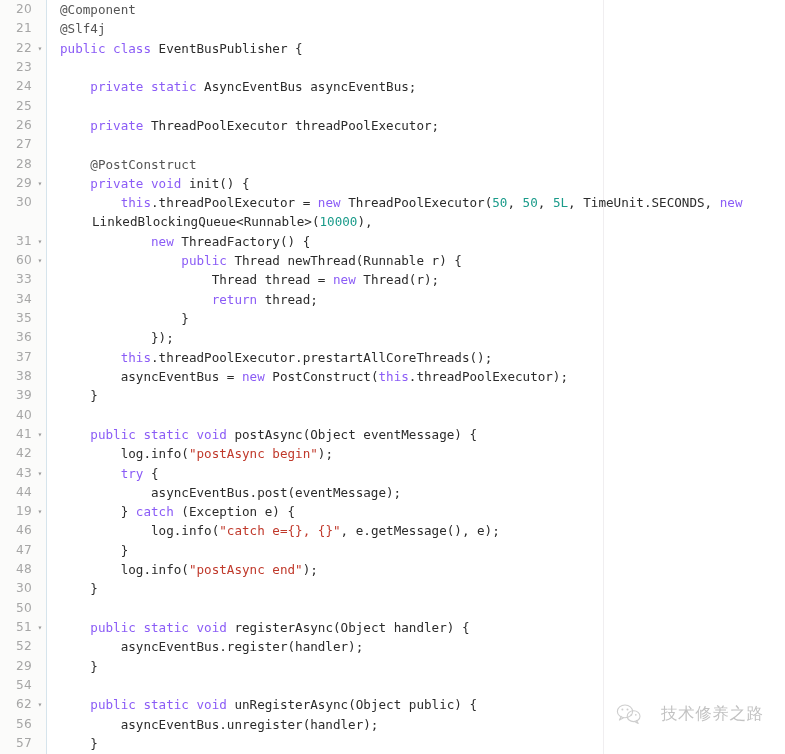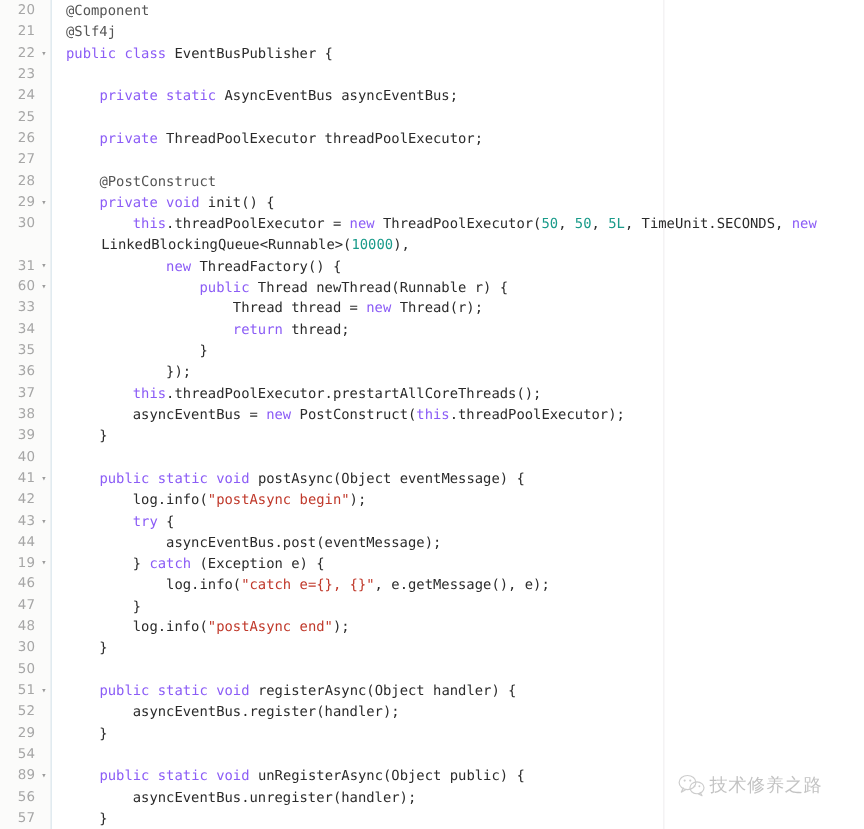--- a/index.html
+++ b/index.html
@@ -106,21 +106,21 @@
   .anno { color: #555555; }   
   .pl   { color: #2b2b2b; }   
 
   
   .watermark {
     position: absolute;
     left: 616px;
     top: 703px;
     display: flex;
     align-items: center;
-    gap: 3px;
+    gap: 19px;
     opacity: 0.42;
     user-select: none;
     text-align: center;
   }
   .watermark .wm-text {
     font-family: "DejaVu Sans", "Liberation Sans", sans-serif;
     font-size: 16.5px;
     color: #6f6f6f;
     letter-spacing: 0.6px;
     white-space: nowrap;
@@ -166,21 +166,21 @@
       <div class="line"><span class="lnum">19</span><span class="fold">▾</span><span class="src"><span class="pl">        } </span><span class="kw">catch</span><span class="pl"> (Exception e) {</span></span></div>
       <div class="line"><span class="lnum">46</span><span class="src"><span class="pl">            log.info(</span><span class="str">"catch e={}, {}"</span><span class="pl">, e.getMessage(), e);</span></span></div>
       <div class="line"><span class="lnum">47</span><span class="src"><span class="pl">        }</span></span></div>
       <div class="line"><span class="lnum">48</span><span class="src"><span class="pl">        log.info(</span><span class="str">"postAsync end"</span><span class="pl">);</span></span></div>
       <div class="line"><span class="lnum">30</span><span class="src"><span class="pl">    }</span></span></div>
       <div class="line"><span class="lnum">50</span><span class="src"></span></div>
       <div class="line"><span class="lnum">51</span><span class="fold">▾</span><span class="src"><span class="pl">    </span><span class="kw">public</span><span class="pl"> </span><span class="kw">static</span><span class="pl"> </span><span class="kw">void</span><span class="pl"> registerAsync(Object handler) {</span></span></div>
       <div class="line"><span class="lnum">52</span><span class="src"><span class="pl">        asyncEventBus.register(handler);</span></span></div>
       <div class="line"><span class="lnum">29</span><span class="src"><span class="pl">    }</span></span></div>
       <div class="line"><span class="lnum">54</span><span class="src"></span></div>
-      <div class="line"><span class="lnum">89</span><span class="fold">▾</span><span class="src"><span class="pl">    </span><span class="kw">public</span><span class="pl"> </span><span class="kw">static</span><span class="pl"> </span><span class="kw">void</span><span class="pl"> unRegisterAsync(Object public) {</span></span></div>
+      <div class="line"><span class="lnum">62</span><span class="fold">▾</span><span class="src"><span class="pl">    </span><span class="kw">public</span><span class="pl"> </span><span class="kw">static</span><span class="pl"> </span><span class="kw">void</span><span class="pl"> unRegisterAsync(Object public) {</span></span></div>
       <div class="line"><span class="lnum">56</span><span class="src"><span class="pl">        asyncEventBus.unregister(handler);</span></span></div>
       <div class="line"><span class="lnum">57</span><span class="src"><span class="pl">    }</span></span></div>
       <div class="line"><span class="lnum">58</span><span class="src"></span></div>
     </div>
 
   <div class="watermark">
     <span class="wm-icon">
       <svg class="wechat-icon" width="26" height="22" viewBox="0 0 26 22" aria-hidden="true">
         <g fill="none" stroke="#8a8a8a" stroke-width="1.1">
           <ellipse cx="9" cy="8.4" rx="7.6" ry="6.4"></ellipse>

